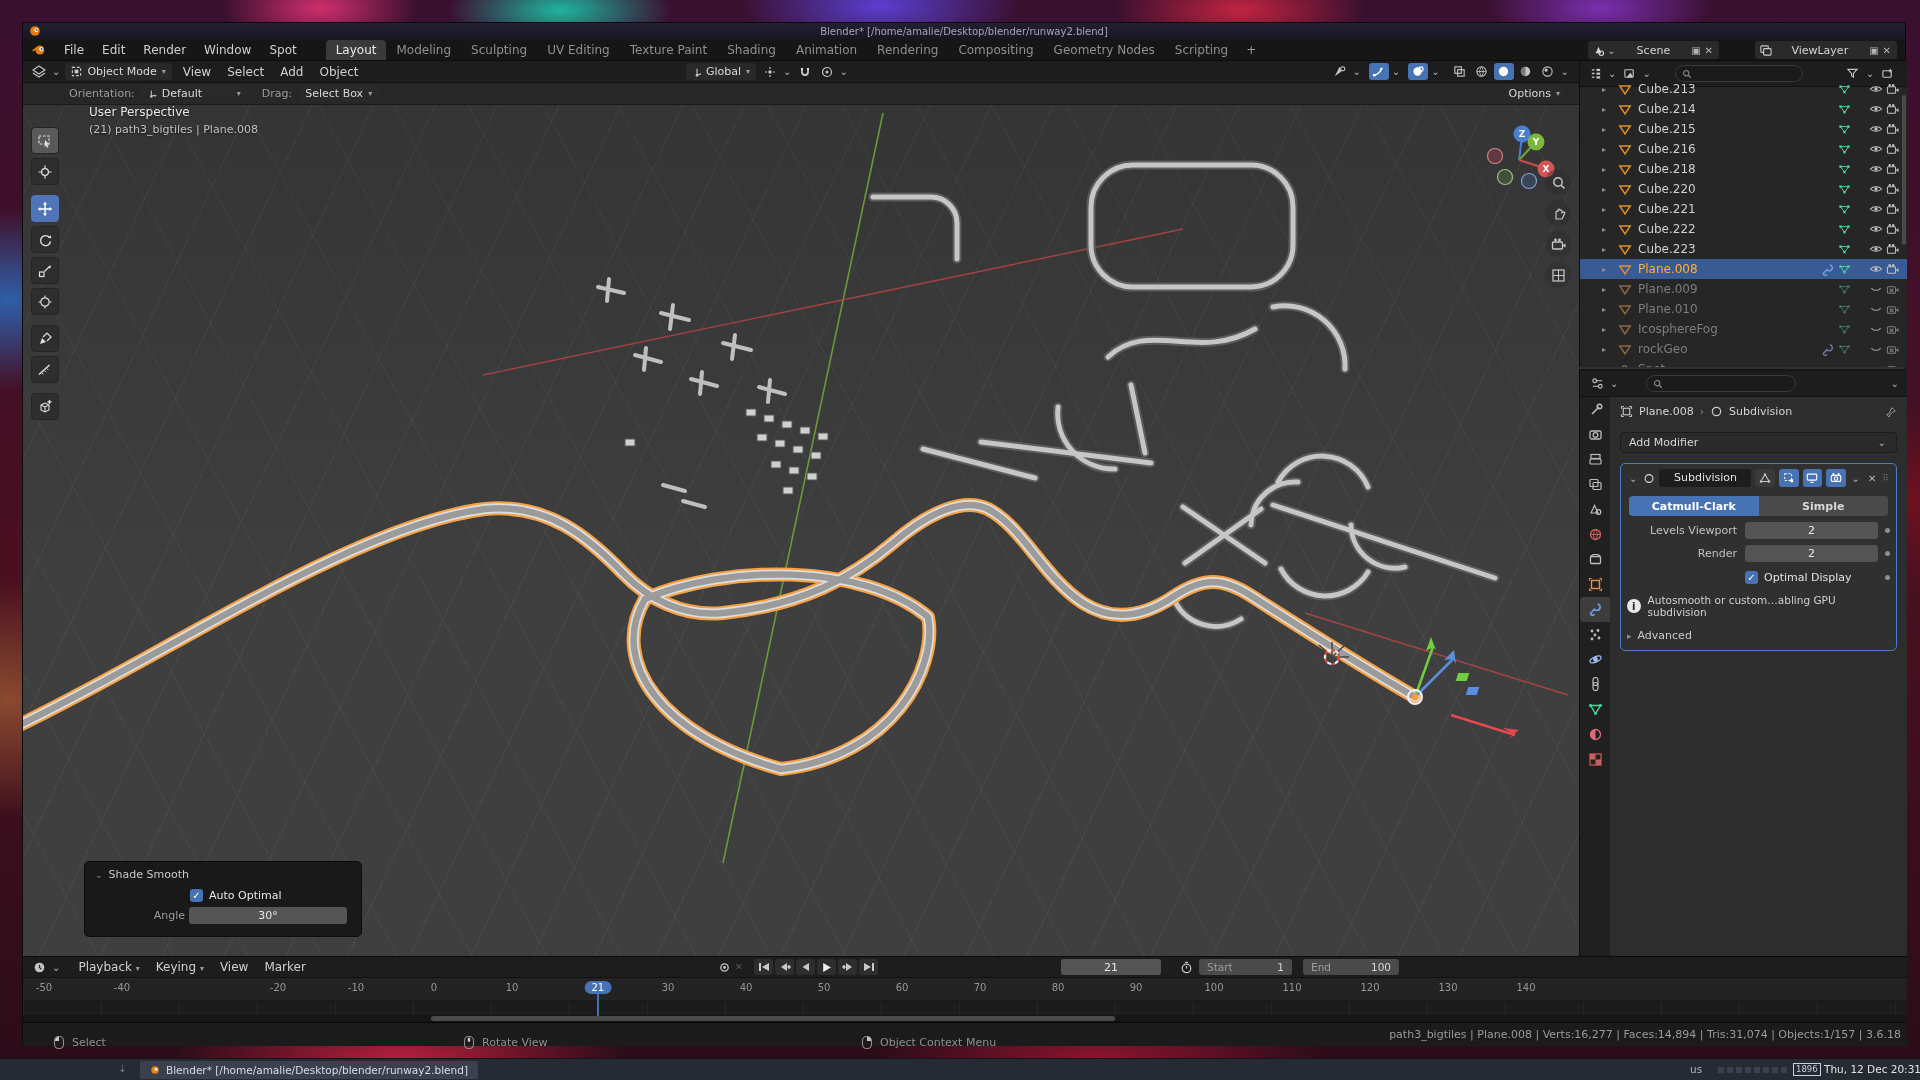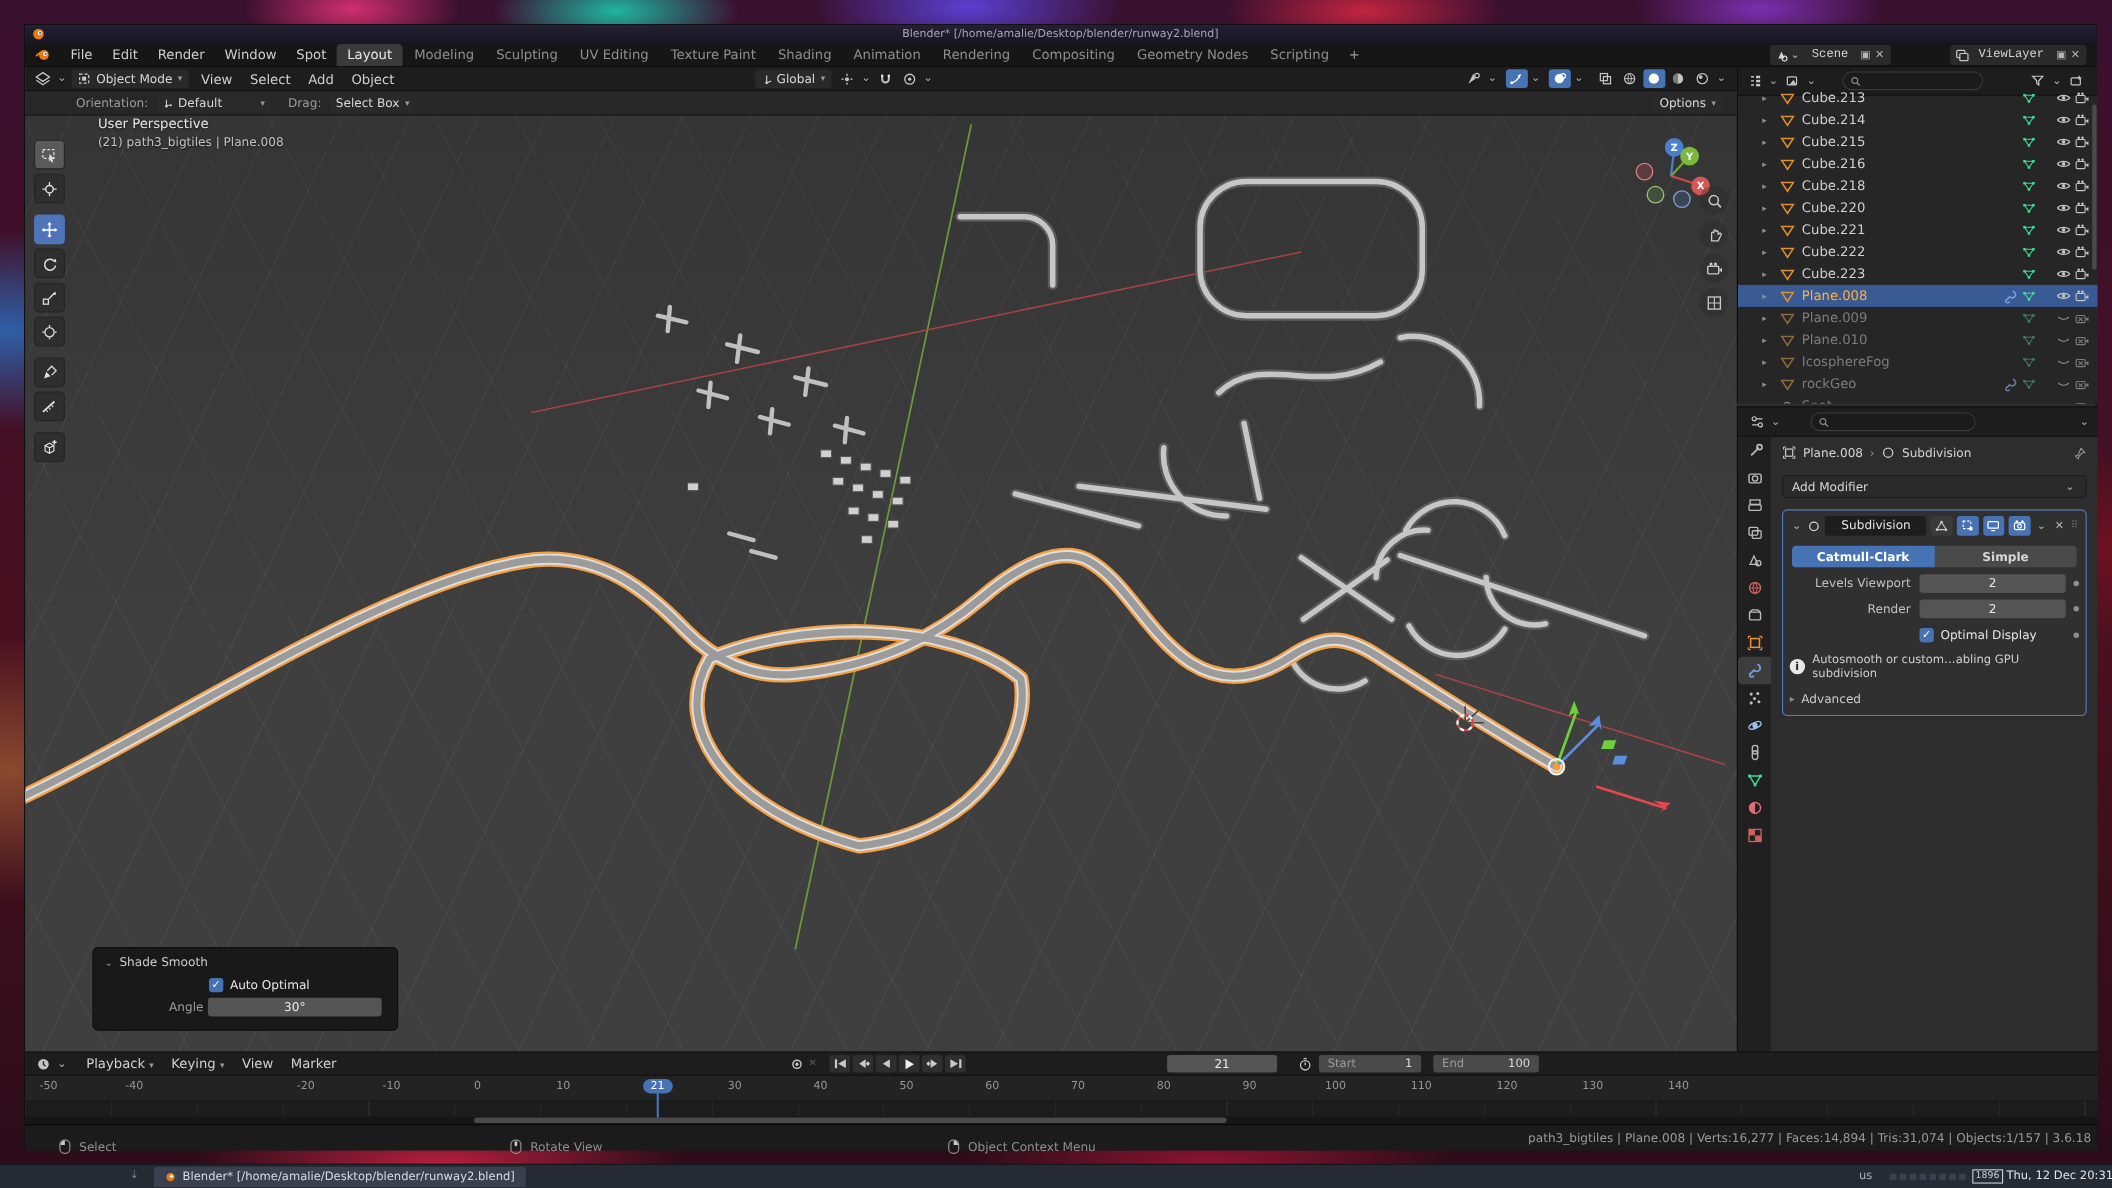--- a/index.html
+++ b/index.html
@@ -23,27 +23,27 @@
   
   #bwin{position:absolute;left:22px;top:22px;width:1884px;height:1023px;
     background:#303030;border:1px solid #0a0a0a;}
   #titlebar{position:absolute;left:0;top:0;right:0;height:16px;background:linear-gradient(180deg,#232033,#181524);
     color:#a8a4b8;font-size:10px;display:flex;align-items:center;justify-content:center;}
   #titlebar .blogo{position:absolute;left:6px;top:2px;width:12px;height:12px;}
   
   #topbar{position:absolute;left:0;top:16px;right:0;height:22px;background:#161616;display:flex;align-items:center;border-bottom:1px solid #0c0c0c;}
   #topbar .blogo2{width:16px;height:14px;margin:0 8px 0 8px;}
   .menu-item{color:#cfcfcf;font-size:12px;padding:2px 9px;border-radius:3px;cursor:default;}
-  .ws-tabs{display:flex;align-items:center;margin-left:0;}
+  .ws-tabs{display:flex;align-items:center;margin-left:20px;}
   .ws-tab{color:#8f8f8f;font-size:12px;padding:3px 10px;border-radius:4px 4px 0 0;white-space:nowrap;}
   .ws-tab.active{color:#e8e8e8;background:#3a3a3a;}
   .ws-plus{color:#9a9a9a;font-size:12px;padding:0 8px;}
   #scene-block{position:absolute;right:186px;top:2px;height:18px;display:flex;align-items:center;background:#2a2a2a;border-radius:3px;padding:0 4px;}
   #vl-block{position:absolute;right:8px;top:2px;height:18px;display:flex;align-items:center;background:#2a2a2a;border-radius:3px;padding:0 4px;}
-  .chip-txt{color:#d4d4d4;font-size:11px;margin:0 9px;font-family:Liberation Mono, monospace;}
+  .chip-txt{color:#d4d4d4;font-size:11px;margin:0 19px;}
   .chip-ico{color:#b5b5b5;font-size:10px;margin:0 2px;}
   
   #viewport{position:absolute;left:0;top:38px;width:1556px;height:895px;overflow:hidden;
     background-color:#3b3b3b;
     background-image:
       linear-gradient(180deg,rgba(0,0,0,.12),rgba(255,255,255,.02) 60%),
       repeating-linear-gradient(115deg,rgba(255,255,255,.05) 0 1px,transparent 1px 56px),
       repeating-linear-gradient(62deg,rgba(255,255,255,.045) 0 1px,transparent 1px 66px);}
   #vp-header{position:absolute;left:0;top:0;right:0;height:22px;background:#1d1d1d;display:flex;align-items:center;z-index:5;border-bottom:1px solid #101010;}
   .hdr-menu{color:#d0d0d0;font-size:12px;padding:2px 8px;}

